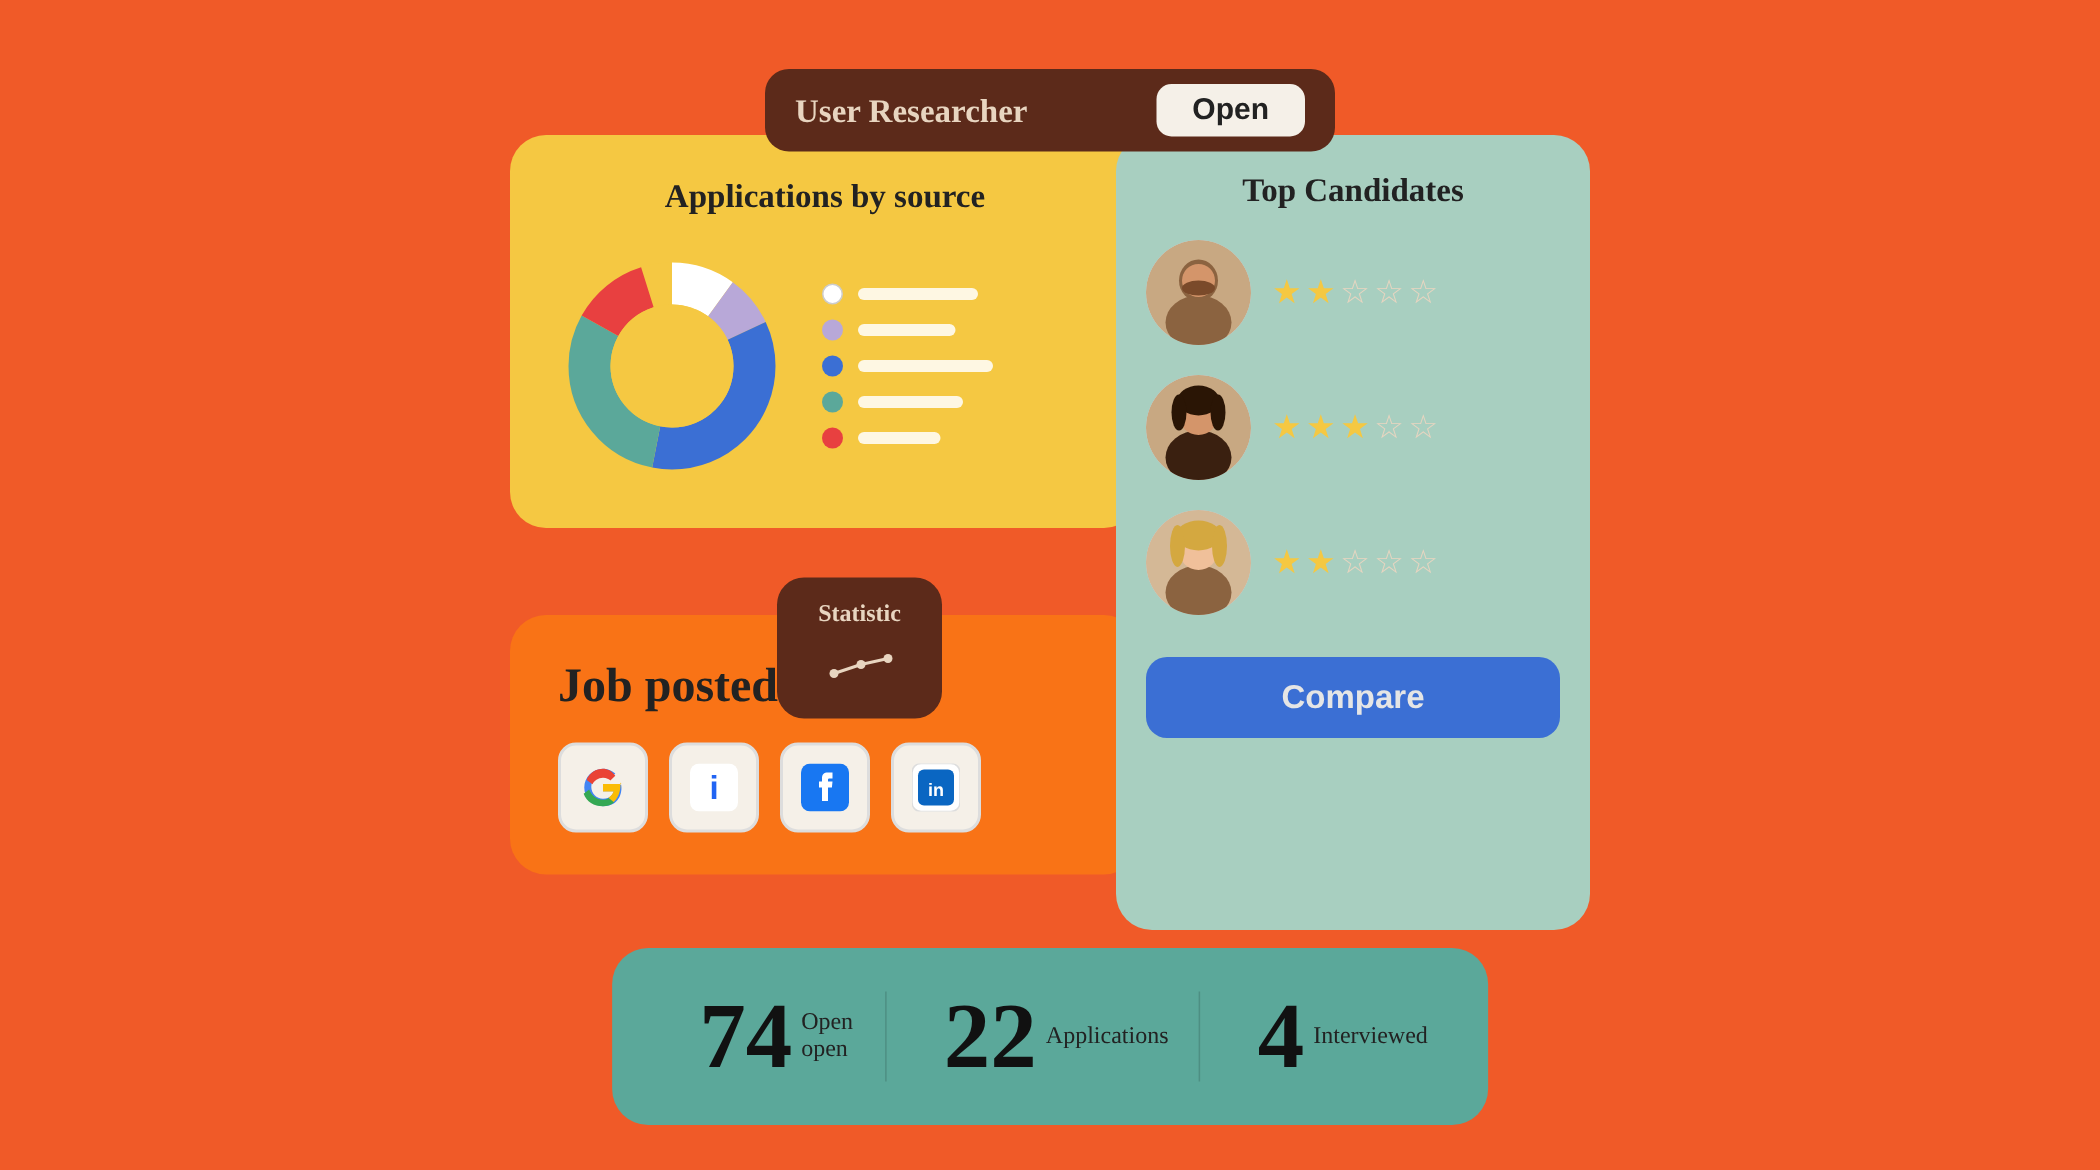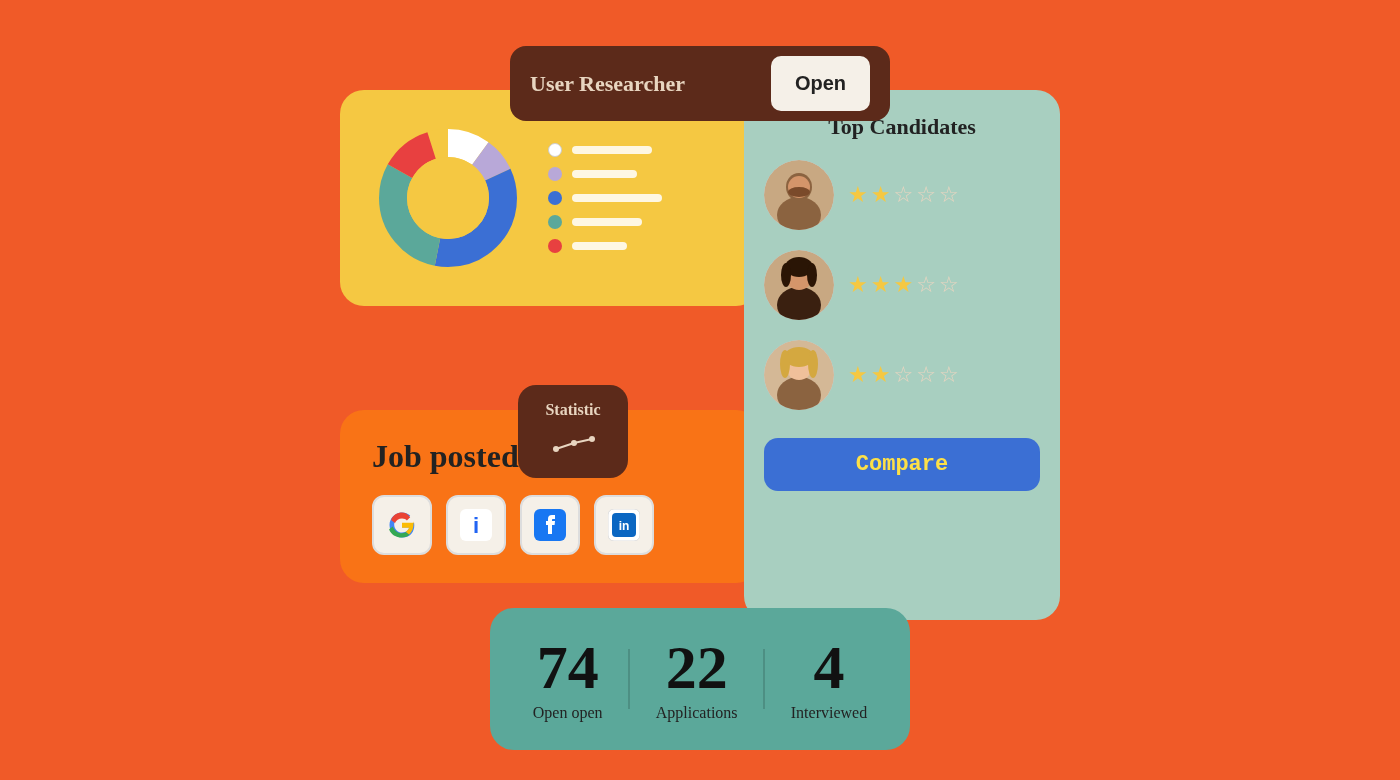--- a/index.html
+++ b/index.html
@@ -36,21 +36,21 @@
       justify-content: space-between;
     }
     .job-title-text {
       color: #E8D5C0;
       font-size: 22px;
       font-weight: 600;
     }
     .open-badge {
       background: #F5F0E8;
       border-radius: 10px;
-      padding: 16px 24px;
+      padding: 6px 24px;
       font-size: 20px;
       font-weight: 700;
       color: #222;
       border: none;
     }
 
     
     .applications-card {
       position: absolute;
       top: 60px;
@@ -206,53 +206,53 @@
     }
     .stars {
       display: flex;
       gap: 3px;
       font-size: 22px;
     }
     .star-filled { color: #F5C842; }
     .star-empty { color: #E8D5C0; stroke: #ccc; }
     .compare-button {
       background-color: #3B6FD4;
-      color: #fde047;
+      color: #e5e5e5;
       border: none;
       border-radius: 14px;
       padding: 14px 0;
       font-size: 22px;
       font-weight: 700;
       width: 100%;
       cursor: pointer;
       margin-top: 8px;
-      font-family: Liberation Mono, monospace;
+      font-family: Liberation Sans, sans-serif;
     }
 
     
     .stats-bar {
       position: absolute;
       bottom: 0;
       left: 50%;
       transform: translateX(-50%);
       background-color: #5BA89A;
       border-radius: 24px;
       padding: 28px 40px;
       display: flex;
       align-items: center;
       gap: 0;
       z-index: 5;
       min-width: 420px;
       justify-content: space-around;
     }
     .stat-item {
       display: flex;
-      flex-direction: column;
       align-items: center;
       gap: 6px;
+      margin-left: 18px;
     }
     .stat-number {
       font-size: 62px;
       font-weight: 800;
       color: #111;
       line-height: 1;
     }
     .stat-label {
       font-size: 16px;
       color: #222;
@@ -268,20 +268,21 @@
 </head>
 <body>
 
 <div class="main-container">
   <div class="job-title-bar">
     <span class="job-title-text">User Researcher</span>
     <button class="open-badge">Open</button>
   </div>
 
   <div class="applications-card">
+    <div class="applications-card-title">Applications by source</div>
     <div class="chart-area">
       <div class="donut-wrapper">
         <svg viewBox="0 0 160 160" xmlns="http://www.w3.org/2000/svg">
 
           <circle cx="80" cy="80" r="55" fill="none" stroke="#F5C842" stroke-width="28"></circle>
 
           <circle cx="80" cy="80" r="55" fill="none" stroke="#FFFFFF" stroke-width="28" stroke-dasharray="34.5 311.1" stroke-dashoffset="0" transform="rotate(-90 80 80)"></circle>
 
           <circle cx="80" cy="80" r="55" fill="none" stroke="#B8A8D8" stroke-width="28" stroke-dasharray="27.6 318" stroke-dashoffset="-34.5" transform="rotate(-90 80 80)"></circle>
 

